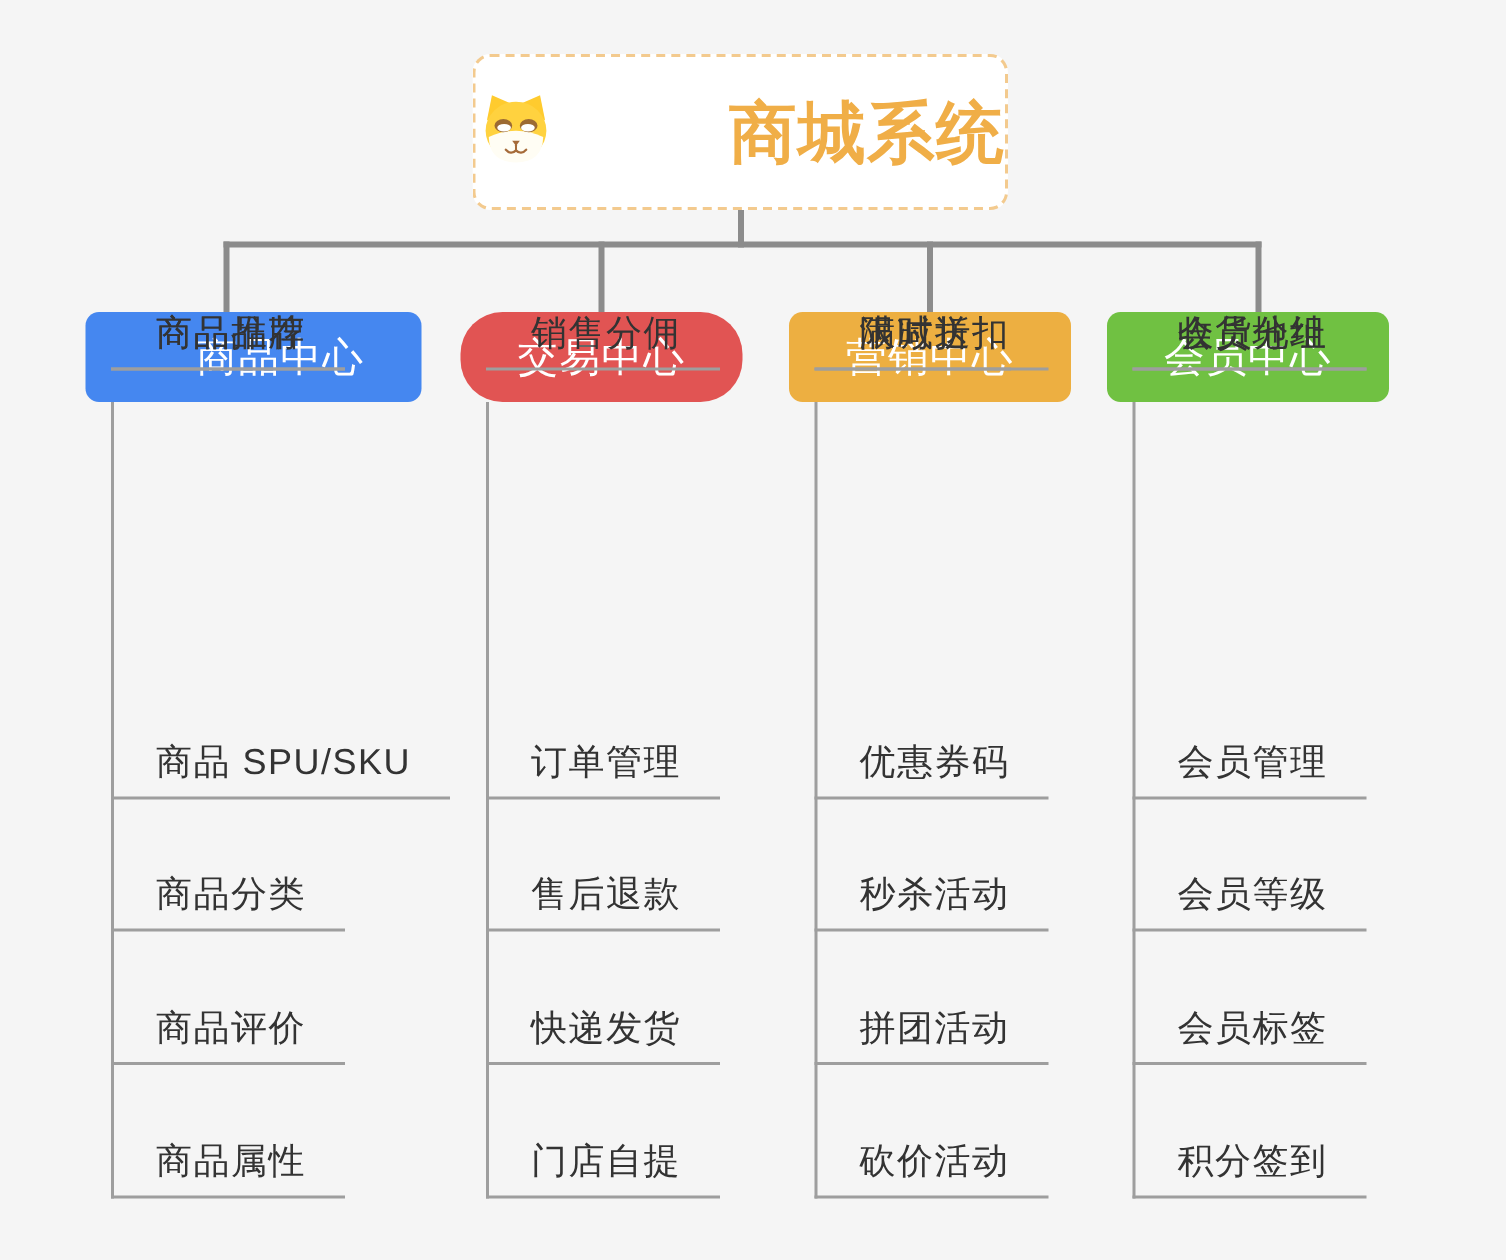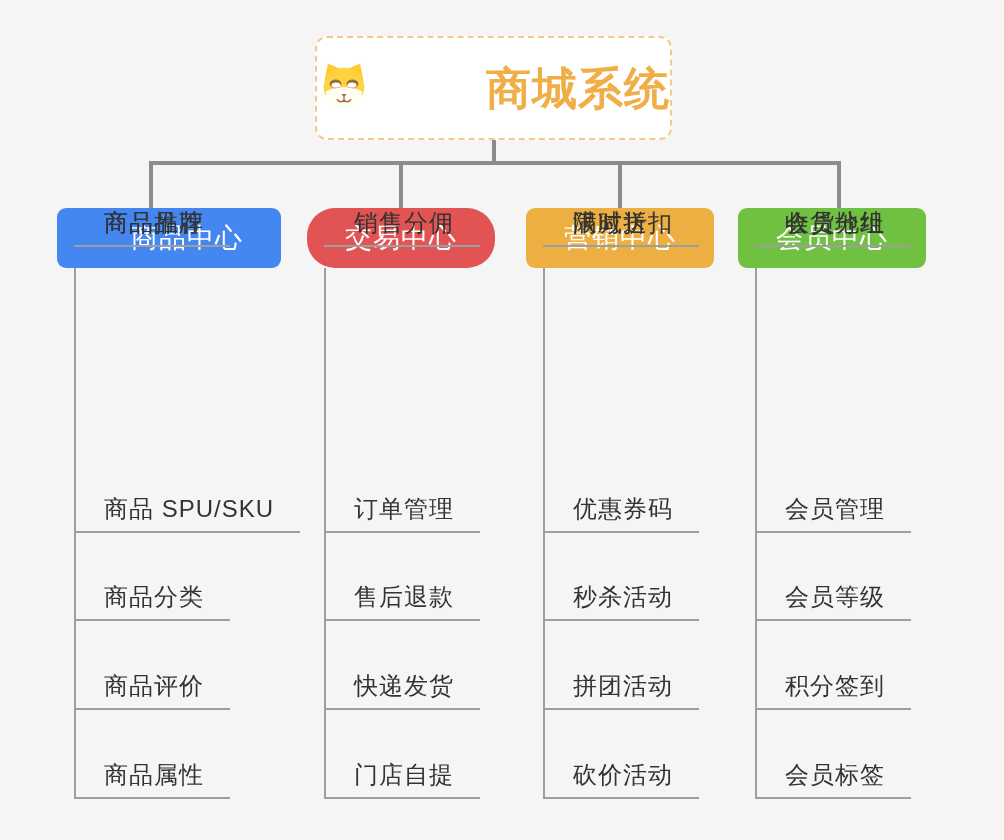--- a/index.html
+++ b/index.html
@@ -163,19 +163,19 @@
     <div class="leaf">砍价活动</div>
     <div class="leaf">限时折扣</div>
     <div class="leaf">满减送</div>
   </div>
 
   <div class="branch b4">
     <div class="branch-header" style="background: rgb(112, 193, 66);">会员中心</div>
     <div class="spine"></div>
     <div class="leaf">会员管理</div>
     <div class="leaf">会员等级</div>
+    <div class="leaf">会员标签</div>
     <div class="leaf">积分签到</div>
-    <div class="leaf">会员标签</div>
     <div class="leaf">会员分组</div>
     <div class="leaf">收货地址</div>
   </div>
 
 </div>
 
 </body></html>

